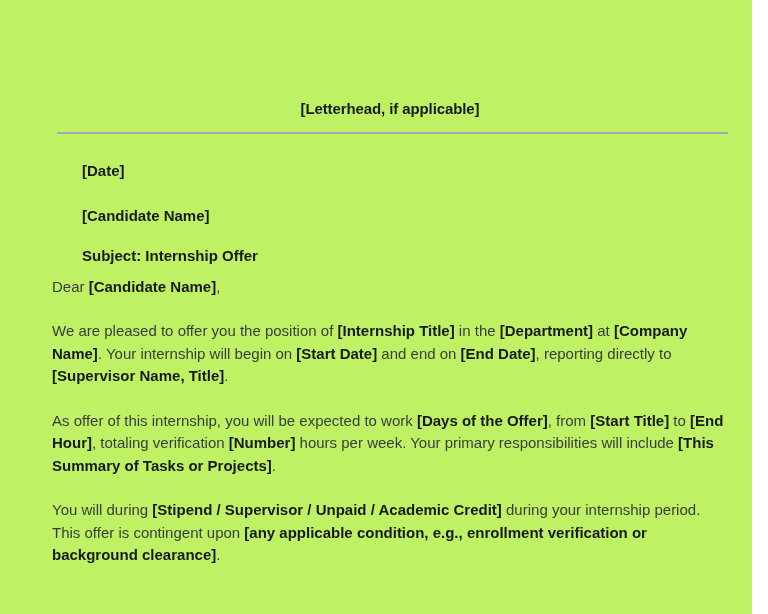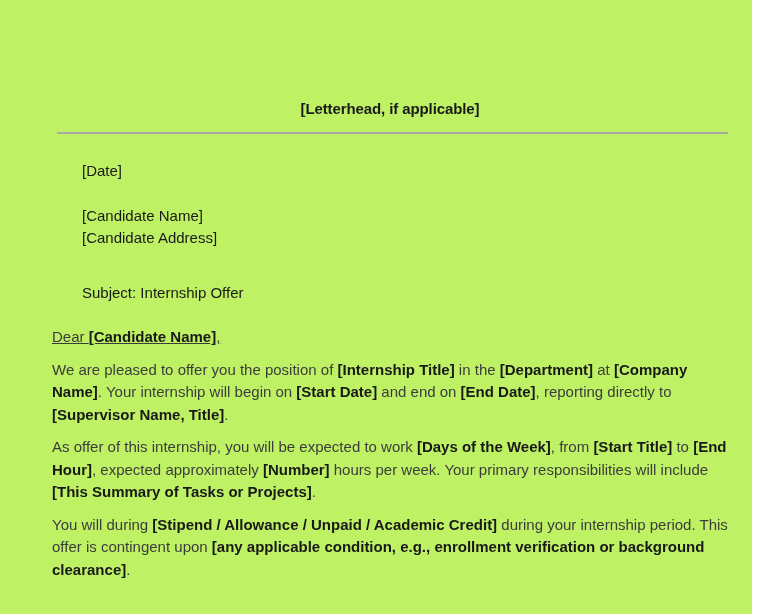--- a/index.html
+++ b/index.html
@@ -48,58 +48,57 @@
     line-height: 22.5px;
     color: #3c3c3c;
   }
   .block b,
   .block strong {
     color: #191919;
     font-weight: bold;
   }
   .all-bold {
     color: #191919;
-    font-weight: normal;
+    font-weight: bold;
     padding-left: 30px;
   }
   .gap-date     { margin-top: 26px; }
   .gap-addr     { margin-top: 22px; }
-  .gap-subject  { margin-top: 32px; }
-  .gap-salut    { margin-top: 22px; text-decoration: underline; }
-  .gap-para     { margin-top: 10px; }
+  .gap-subject  { margin-top: 18px; }
+  .gap-salut    { margin-top: 8px; }
+  .gap-para     { margin-top: 22px; }
 </style>
 </head>
 <body>
 
 <div class="page">
   <div class="doc">
 
     <p class="letterhead">[Letterhead, if applicable]</p>
 
     <hr class="rule">
 
     <p class="block all-bold gap-date">[Date]</p>
 
     <p class="block all-bold gap-addr">
       <span>[Candidate Name]</span><br>
-      <span>[Candidate Address]</span>
     </p>
 
     <p class="block all-bold gap-subject">Subject: Internship Offer</p>
 
     <p class="block gap-salut">
       <span>Dear </span><b>[Candidate Name]</b><span>,</span>
     </p>
 
     <p class="block gap-para">
       <span>We are pleased to offer you the position of </span><b>[Internship Title]</b><span> in the </span><b>[Department]</b><span> at </span><b>[Company Name]</b><span>. Your internship will begin on </span><b>[Start Date]</b><span> and end on </span><b>[End Date]</b><span>, reporting directly to </span><b>[Supervisor Name, Title]</b><span>.</span>
     </p>
 
     <p class="block gap-para">
-      <span>As offer of this internship, you will be expected to work </span><b>[Days of the Week]</b><span>, from </span><b>[Start Title]</b><span> to </span><b>[End Hour]</b><span>, expected approximately </span><b>[Number]</b><span> hours per week. Your primary responsibilities will include </span><b>[This Summary of Tasks or Projects]</b><span>.</span>
+      <span>As offer of this internship, you will be expected to work </span><b>[Days of the Offer]</b><span>, from </span><b>[Start Title]</b><span> to </span><b>[End Hour]</b><span>, totaling verification </span><b>[Number]</b><span> hours per week. Your primary responsibilities will include </span><b>[This Summary of Tasks or Projects]</b><span>.</span>
     </p>
 
     <p class="block gap-para">
-      <span>You will during </span><b>[Stipend / Allowance / Unpaid / Academic Credit]</b><span> during your internship period. This offer is contingent upon </span><b>[any applicable condition, e.g., enrollment verification or background clearance]</b><span>.</span>
+      <span>You will during </span><b>[Stipend / Supervisor / Unpaid / Academic Credit]</b><span> during your internship period. This offer is contingent upon </span><b>[any applicable condition, e.g., enrollment verification or background clearance]</b><span>.</span>
     </p>
 
   </div>
 </div>
 
 </body></html>

